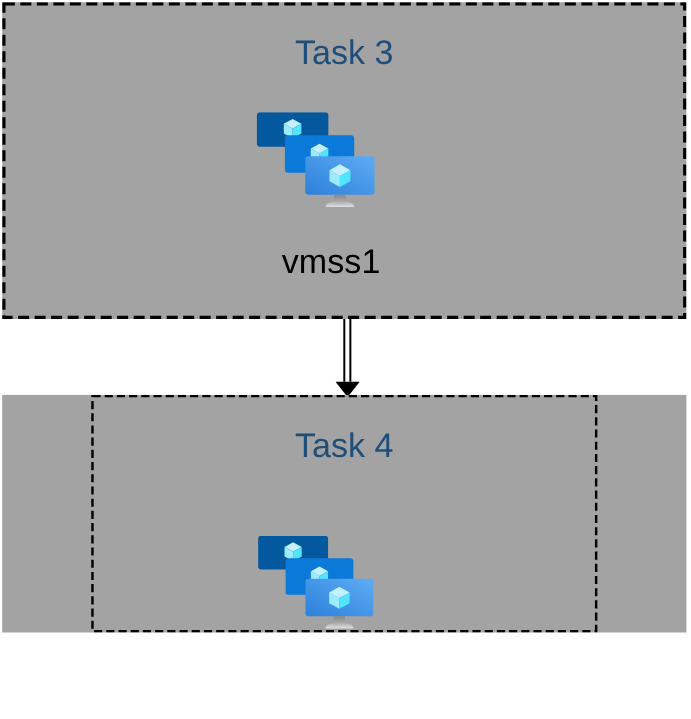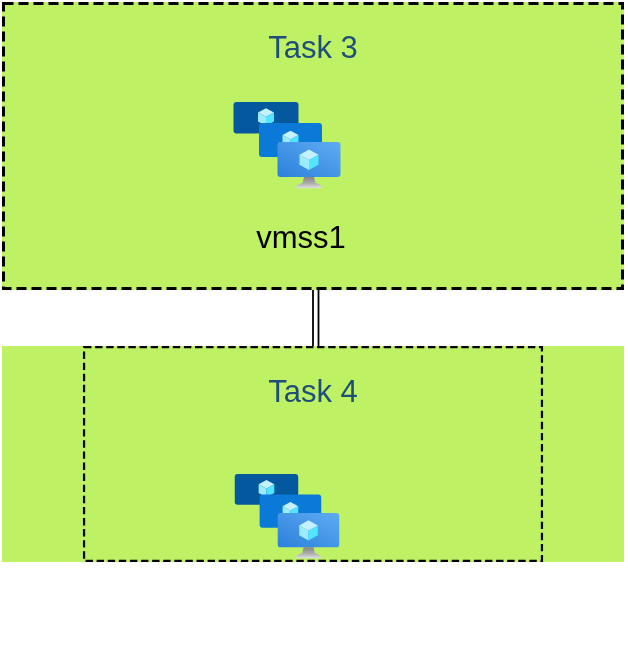--- a/index.html
+++ b/index.html
@@ -7,25 +7,25 @@
   .canvas {
     position:relative;
     width:628px; height:654px;
     background:#ffffff;
     font-family:"Liberation Sans","DejaVu Sans",sans-serif;
     overflow:hidden;
   }
   .task-box {
     position:absolute;
     left:2px; width:622px;
-    background:#bef264;
+    background:#a3a3a3;
     display:flex; flex-direction:column; align-items:center;
   }
   .task-box--top    { top:2px;   height:288px; }
-  .task-box--bottom { top:346px; height:216px;gap:28px; }
+  .task-box--bottom { top:359px; height:216px;gap:28px; }
   .border-svg {
     position:absolute; inset:0;
     width:100%; height:100%;
     pointer-events:none;
   }
   .box-title {
     margin-top:28px;
     font-size:31px; line-height:36px;
     font-weight:400;
     color:#1F4E79;

